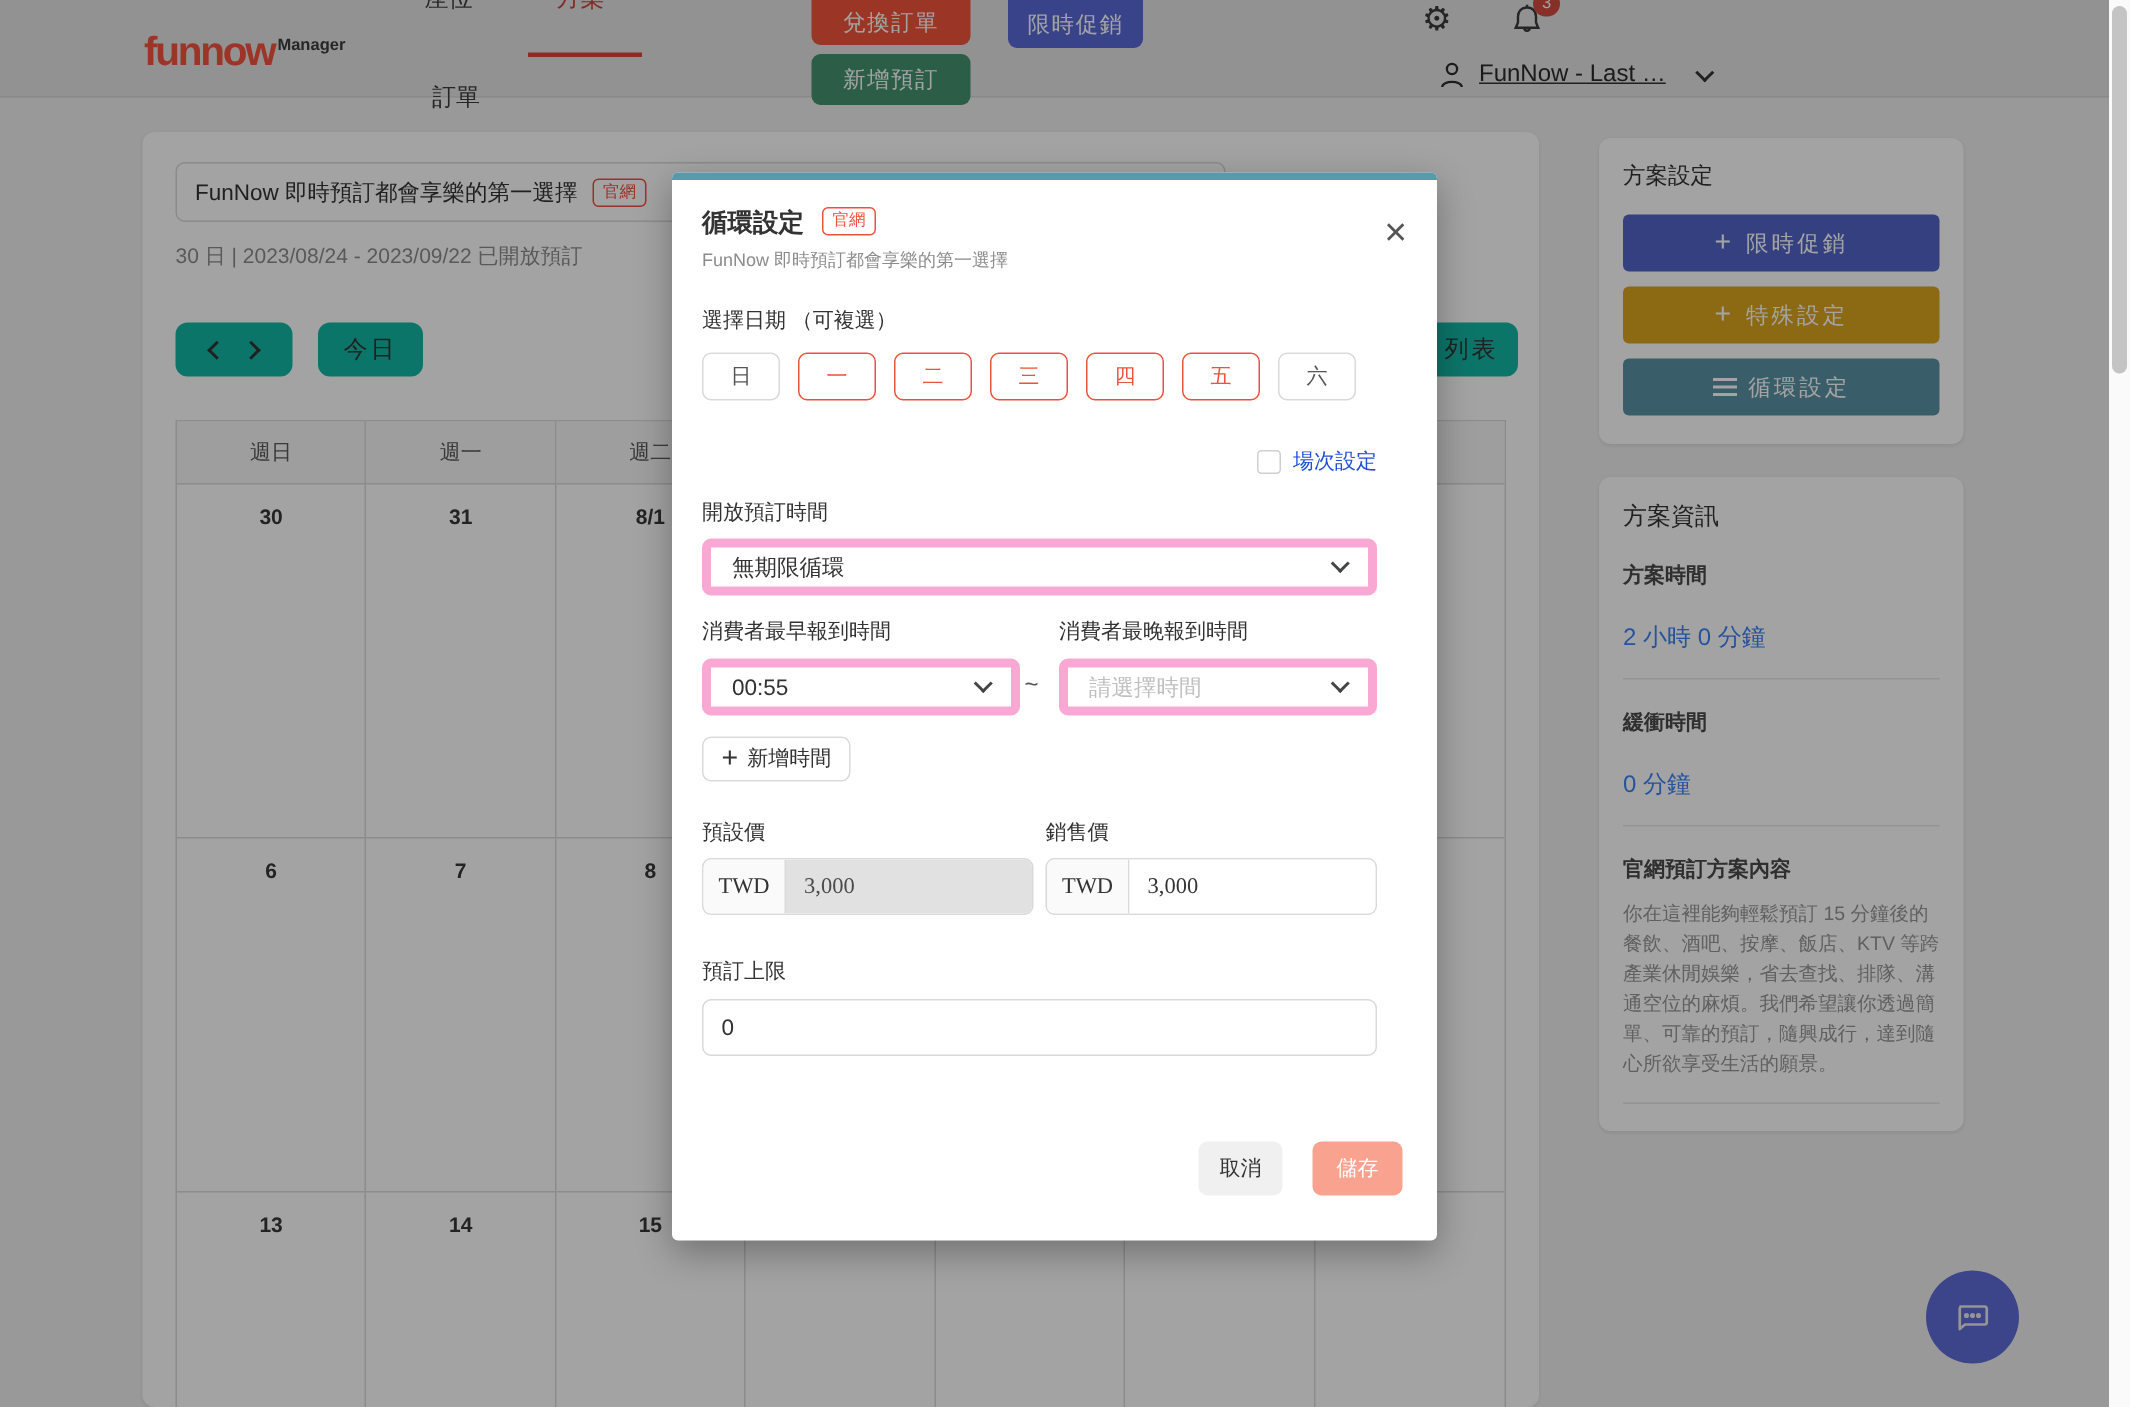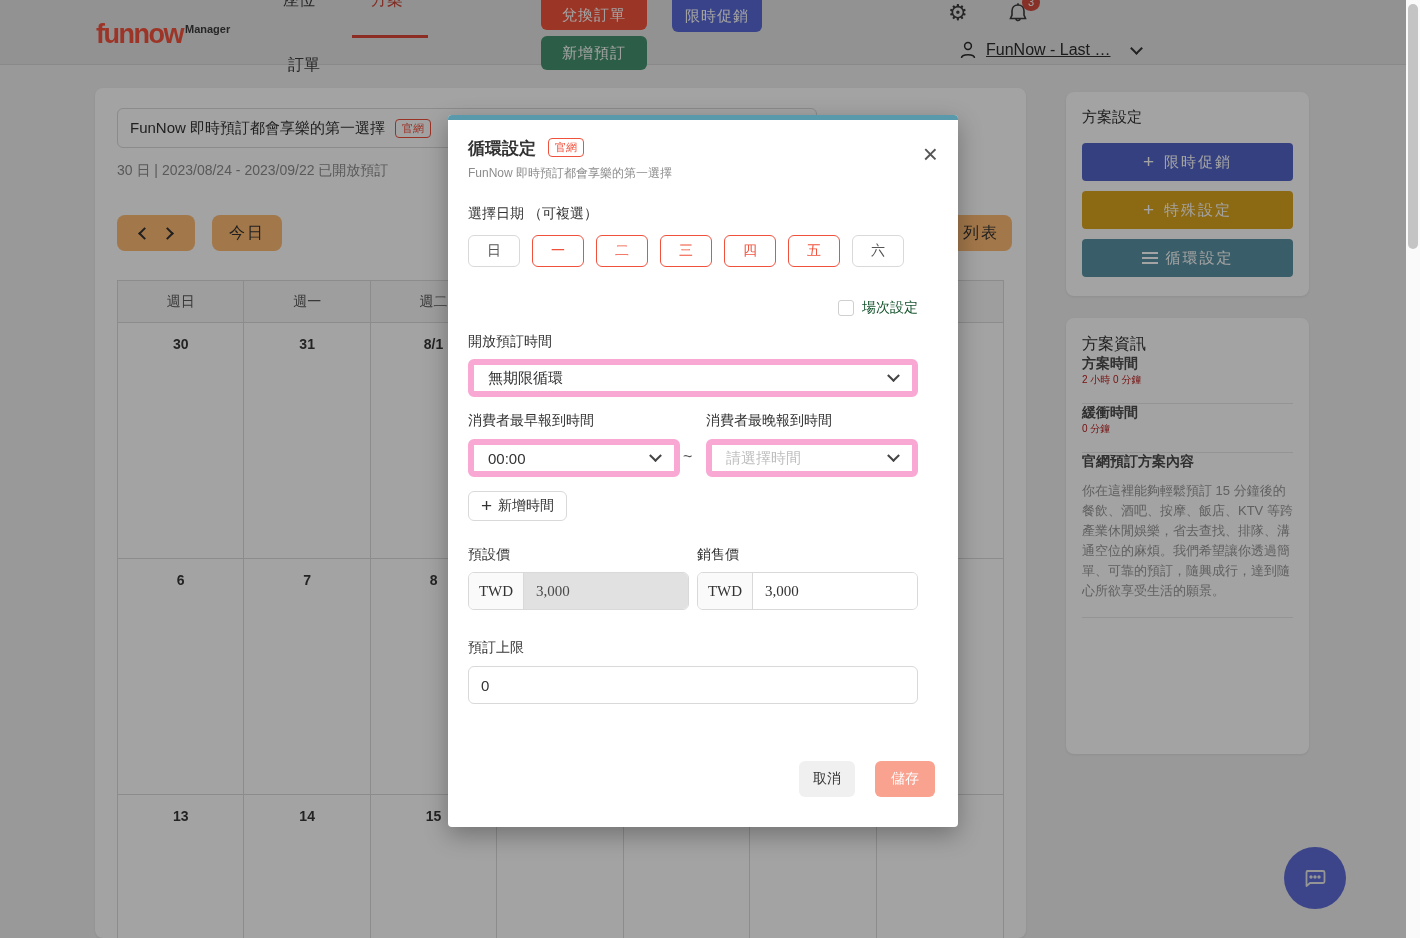--- a/index.html
+++ b/index.html
@@ -28,62 +28,62 @@
   .chev.left { transform:rotate(135deg); margin:0 0 0 4px; }
   .chev.right { transform:rotate(-45deg); margin:0 4px 0 0; }
 
   
   .plan-card { position:absolute; left:95px; top:88px; width:931px; height:850px; background:#FFFFFF; border-radius:8px; box-shadow:0 1px 3px rgba(0,0,0,.08); z-index:1; }
   .plan-select { position:absolute; left:22px; top:20px; width:700px; height:40px; border:1px solid #D9D9D9; border-radius:6px; display:flex; align-items:center; padding:0 12px; gap:10px; background:#fff; cursor:pointer; }
   .plan-select .val { font-size:15px; color:#333; }
   .tag-official { display:inline-block; border:1px solid #F0513C; color:#F0513C; font-size:11px; border-radius:4px; padding:2px 6px; line-height:13px; white-space:nowrap; }
   .plan-range { position:absolute; left:22px; top:74px; font-size:14px; color:#8C8C8C; }
   .cal-nav { position:absolute; left:22px; top:127px; height:36px; display:flex; gap:17px; }
-  .pill { background:#fdba74; border:none; border-radius:8px; height:36px; display:flex; align-items:center; justify-content:center; cursor:pointer; font-family:inherit; }
+  .pill { background:#14b8a6; border:none; border-radius:8px; height:36px; display:flex; align-items:center; justify-content:center; cursor:pointer; font-family:inherit; }
   .pill.arrows { width:78px; gap:14px; }
   .pill.today { width:70px; font-size:16px; letter-spacing:2px; color:#333; }
   .pill.list { position:absolute; left:855px; top:127px; width:62px; font-size:16px; letter-spacing:2px; color:#333; }
   .cal-table { position:absolute; left:22px; top:192px; width:887px; border:1px solid #DCDCDC; display:grid; grid-template-columns:repeat(7,1fr); }
   .cal-h { height:42px; background:#F7F7F7; border-right:1px solid #DCDCDC; border-bottom:1px solid #DCDCDC; display:flex; align-items:center; justify-content:center; font-size:14px; color:#595959; }
   .cal-c { height:236px; border-right:1px solid #DCDCDC; border-bottom:1px solid #DCDCDC; padding-top:13px; text-align:center; font-size:14px; font-weight:600; color:#383838; }
   .cal-h:nth-child(7n), .cal-c.last { border-right:none; }
 
   
   .side-card { position:absolute; left:1066px; width:243px; background:#fff; border-radius:8px; box-shadow:0 1px 3px rgba(0,0,0,.08); padding:16px; z-index:1; }
   .side-card.settings { top:92px; height:204px; }
   .side-card.info { top:318px; height:436px; }
   .side-title { font-size:15px; font-weight:400; color:#333; }
   .sbtn { width:211px; height:38px; border:none; border-radius:4px; color:#FFFFFF; font-size:15px; letter-spacing:2px; display:flex; align-items:center; justify-content:center; gap:8px; cursor:pointer; font-family:inherit; }
   .sbtn.m1 { margin-top:16px; } .sbtn.m2 { margin-top:10px; }
   .plus { font-size:19px; font-weight:300; line-height:1; margin-top:-2px; }
   .bars { display:inline-flex; flex-direction:column; gap:3px; }
   .bars i { width:16px; height:2px; background:#fff; }
-  .info-label { font-size:14px; font-weight:700; color:#4A4A4A; }
-  .info-value { font-size:10px; color:#b91c1c; margin-top:0; }
+  .info-label { font-size:14px; font-weight:700; color:#4A4A4A; margin-top:20px; }
+  .info-value { font-size:16px; color:#3b82f6; margin-top:22px; }
   .info-desc { font-size:13px; color:#979797; margin-top:10px; line-height:20px; }
   .divider { border-bottom:1px solid #E8E8E8; margin-top:16px; }
 
   
   .chat-fab { position:absolute; left:1284px; top:847px; width:62px; height:62px; border-radius:50%; background:#5E6BD8; display:flex; align-items:center; justify-content:center; cursor:pointer; z-index:2; }
 
   
   .overlay { position:absolute; left:0; top:0; width:1406px; height:938px; background:rgba(0,0,0,.36); z-index:5; }
   .modal { position:absolute; left:448px; top:115px; width:510px; height:712px; background:#fff; border-radius:4px; box-shadow:0 8px 24px rgba(0,0,0,.30); z-index:10; }
   .modal .accent { position:absolute; left:0; top:0; width:100%; height:5px; background:#589AAB; border-radius:4px 4px 0 0; }
   .m-title { position:absolute; left:20px; top:22px; font-size:17px; font-weight:700; color:#333; }
   .m-badge { position:absolute; left:100px; top:23px; }
   .m-close { position:absolute; right:20px; top:26px; font-size:26px; color:#555; line-height:1; cursor:pointer; }
   .m-sub { position:absolute; left:20px; top:50px; font-size:12px; color:#8C8C8C; }
   .m-label { position:absolute; font-size:14px; color:#333; }
   .days { position:absolute; left:20px; top:120px; display:flex; gap:12px; }
   .day { width:52px; height:32px; border:1px solid #D9D9D9; background:#fff; border-radius:6px; font-size:14px; color:#555; cursor:pointer; font-family:inherit; }
   .day.sel { border-color:#F0513C; color:#F0513C; }
   .session-row { position:absolute; right:40px; top:184px; display:flex; align-items:center; gap:8px; }
   .cbx { width:16px; height:16px; border:1px solid #CFCFCF; border-radius:3px; background:#fff; cursor:pointer; }
-  .session-row .lbl { font-size:14px; color:#14532d; }
+  .session-row .lbl { font-size:14px; color:#1d4ed8; }
   .sel-box { position:absolute; height:38px; border:6px solid #f9a8d4; border-radius:6px; background:#fff; display:flex; align-items:center; padding:0 14px; font-size:15px; color:#333; cursor:pointer; }
   .sel-box .schev { margin-left:auto; width:9px; height:9px; border-right:2px solid #444; border-bottom:2px solid #444; transform:rotate(45deg) translate(-2px,-2px); }
   .sel-box.ph { color:#BFBFBF;justify-content:flex-end; }
   .tilde { position:absolute; left:235px; top:333px; font-size:16px; color:#555; }
   .add-time { position:absolute; left:20px; top:376px; height:30px; border:1px solid #D9D9D9; border-radius:6px; background:#fff; font-size:14px; color:#333; padding:0 12px; display:flex; align-items:center; gap:6px; cursor:pointer; font-family:inherit; }
   .price-field { position:absolute; top:457px; width:221px; height:38px; border:1px solid #D9D9D9; border-radius:6px; overflow:hidden; display:flex; background:#fff;font-family:Liberation Serif, serif; }
   .price-field .cur { width:55px; background:#FAFAFA; border-right:1px solid #D9D9D9; display:flex; align-items:center; justify-content:center; font-size:15px; color:#333; }
   .price-field input { flex:1; border:none; font-size:15px; color:#333; padding:0 12px; font-family:inherit; outline:none; background:#fff; min-width:0; }
   .price-field.disabled input { background:#E1E1E1; color:#4a4a4a; }
   .limit-input { position:absolute; left:20px; top:551px; width:450px; height:38px; border:1px solid #D9D9D9; border-radius:6px; font-size:15px; color:#333; padding:0 12px; font-family:inherit; outline:none; }
@@ -250,21 +250,21 @@
 
   <div class="m-label" style="left:20px; top:218px">開放預訂時間</div>
   <div class="sel-box" style="left:20px; top:244px; width:450px">
     <span>無期限循環</span>
     <span class="schev"></span>
   </div>
 
   <div class="m-label" style="left:20px; top:297px">消費者最早報到時間</div>
   <div class="m-label" style="left:258px; top:297px">消費者最晚報到時間</div>
   <div class="sel-box" style="left:20px; top:324px; width:212px">
-    <span>00:00</span>
+    <span>00:55</span>
     <span class="schev"></span>
   </div>
   <div class="tilde">~</div>
   <div class="sel-box ph" style="left:258px; top:324px; width:212px">
     <span>請選擇時間</span>
     <span class="schev"></span>
   </div>
 
   <button class="add-time">
     <span class="plus" style="color:#333">+</span>

